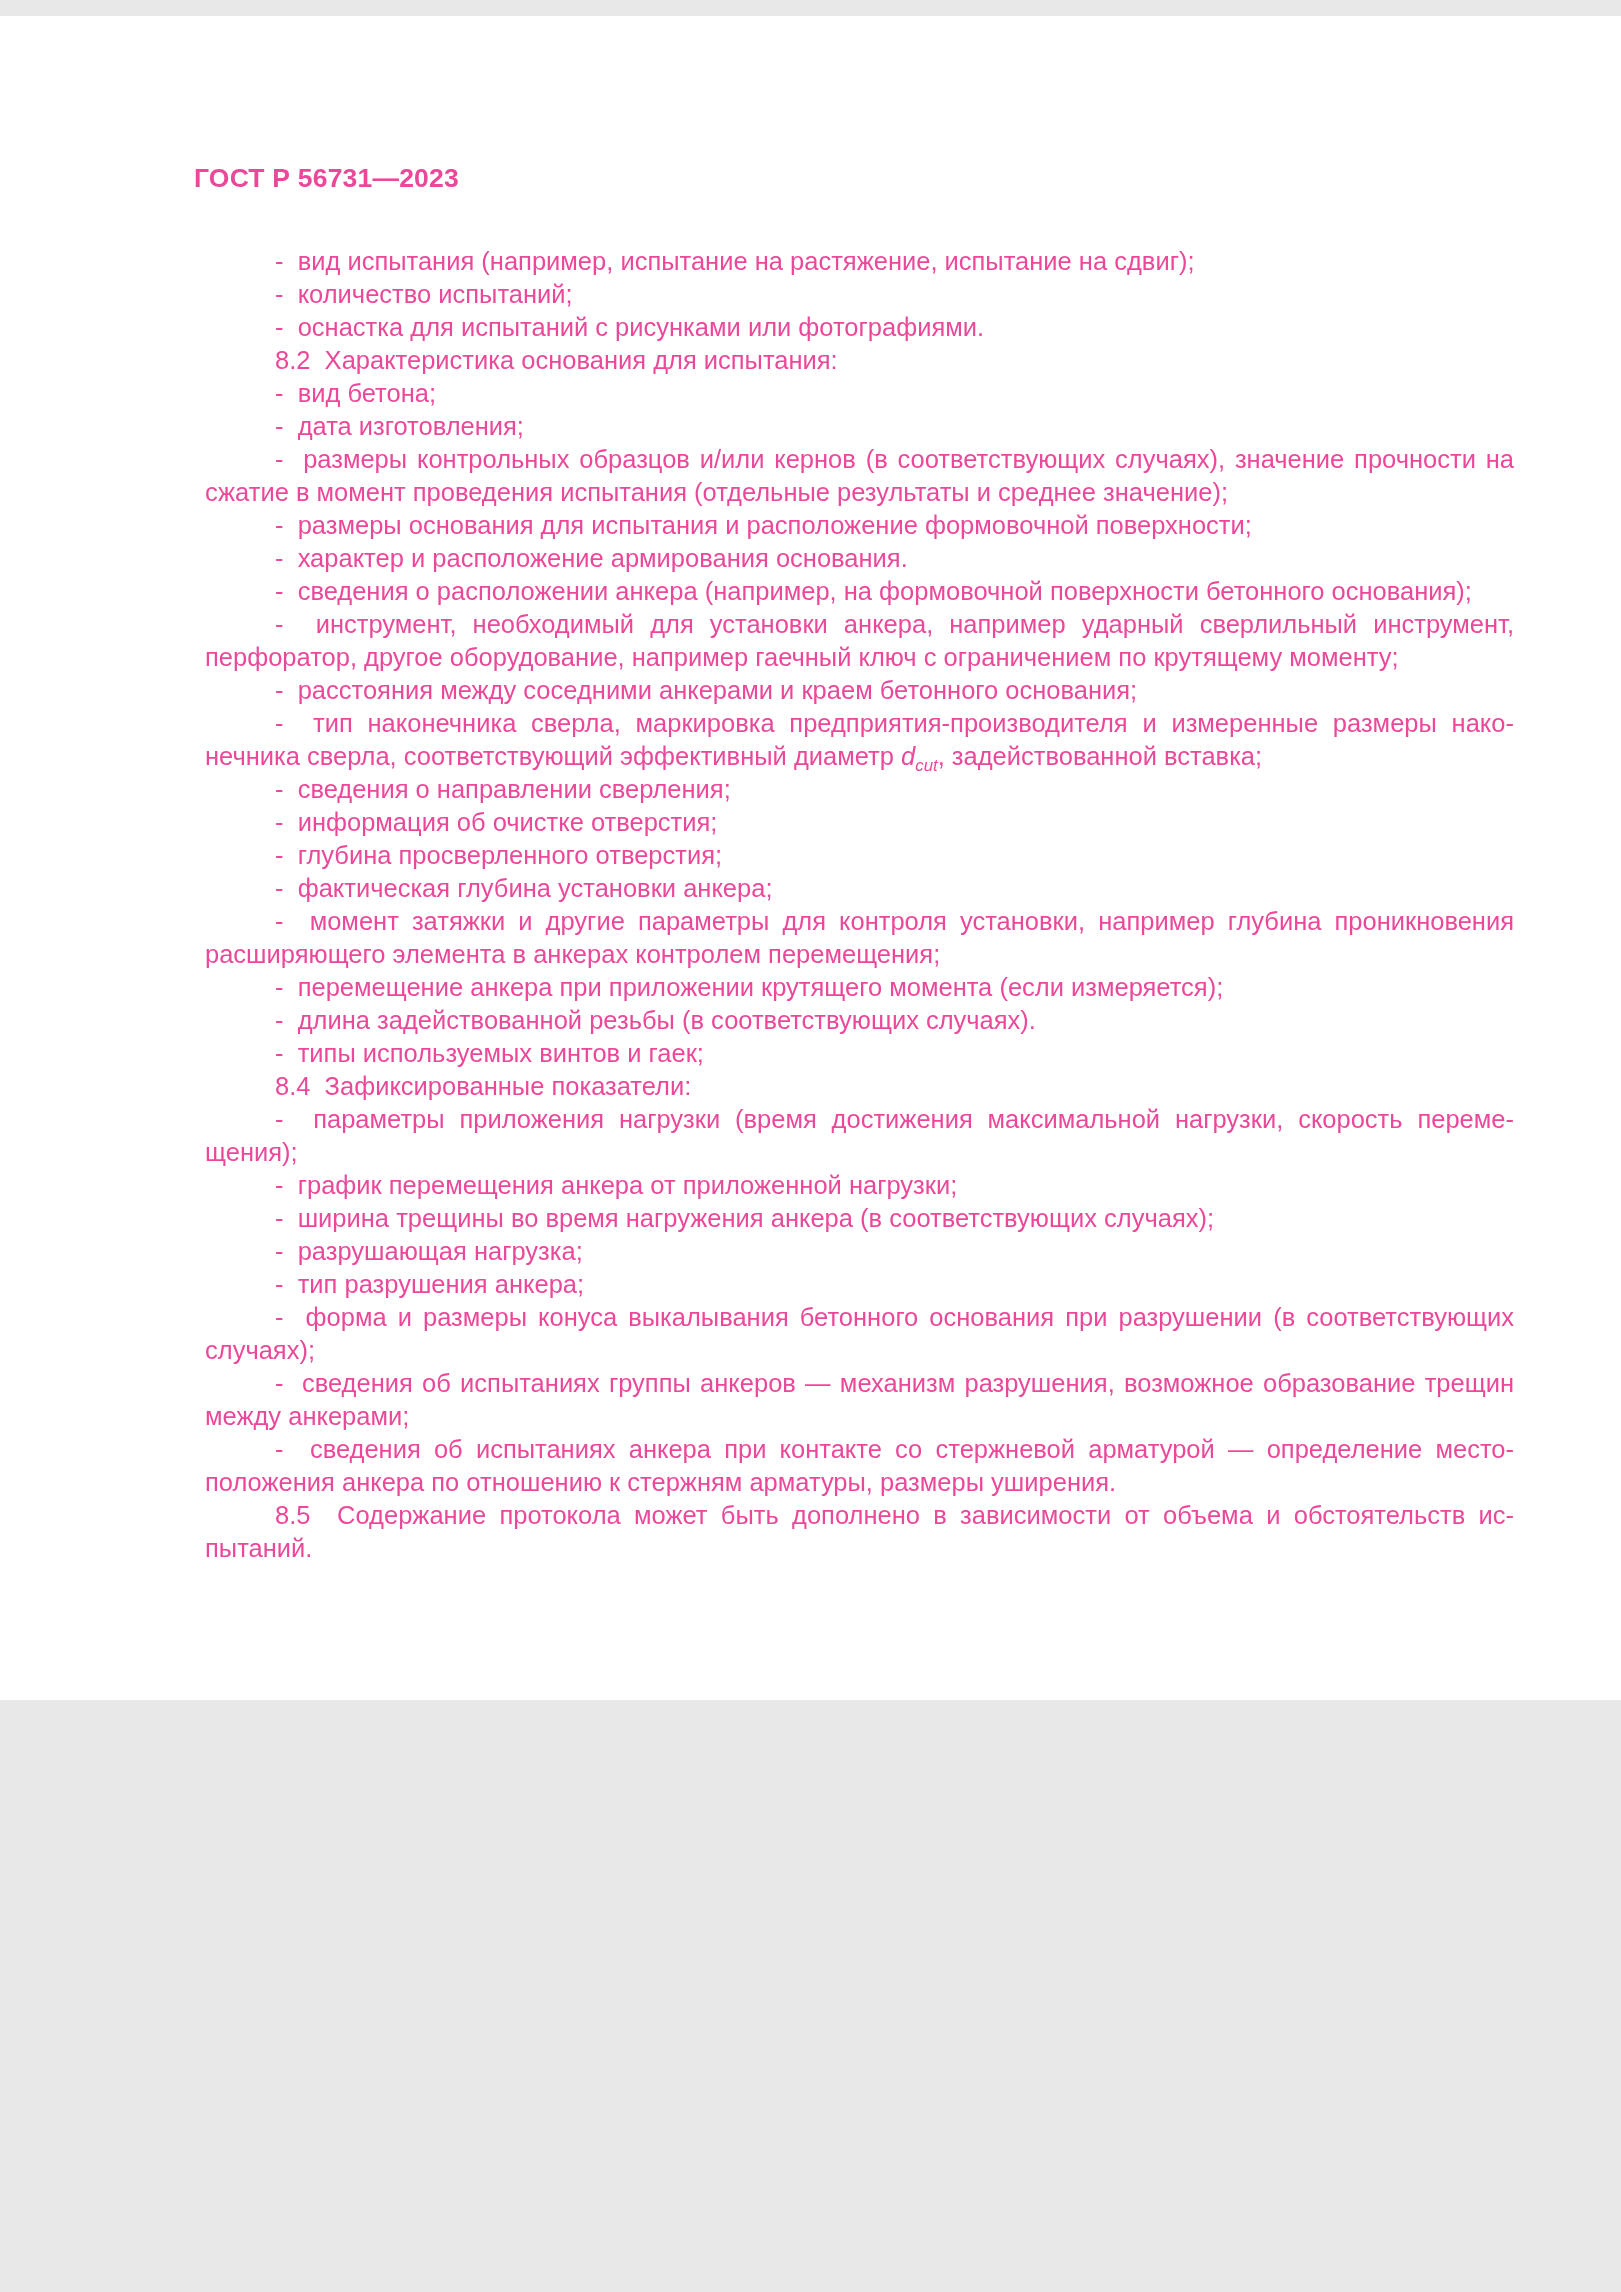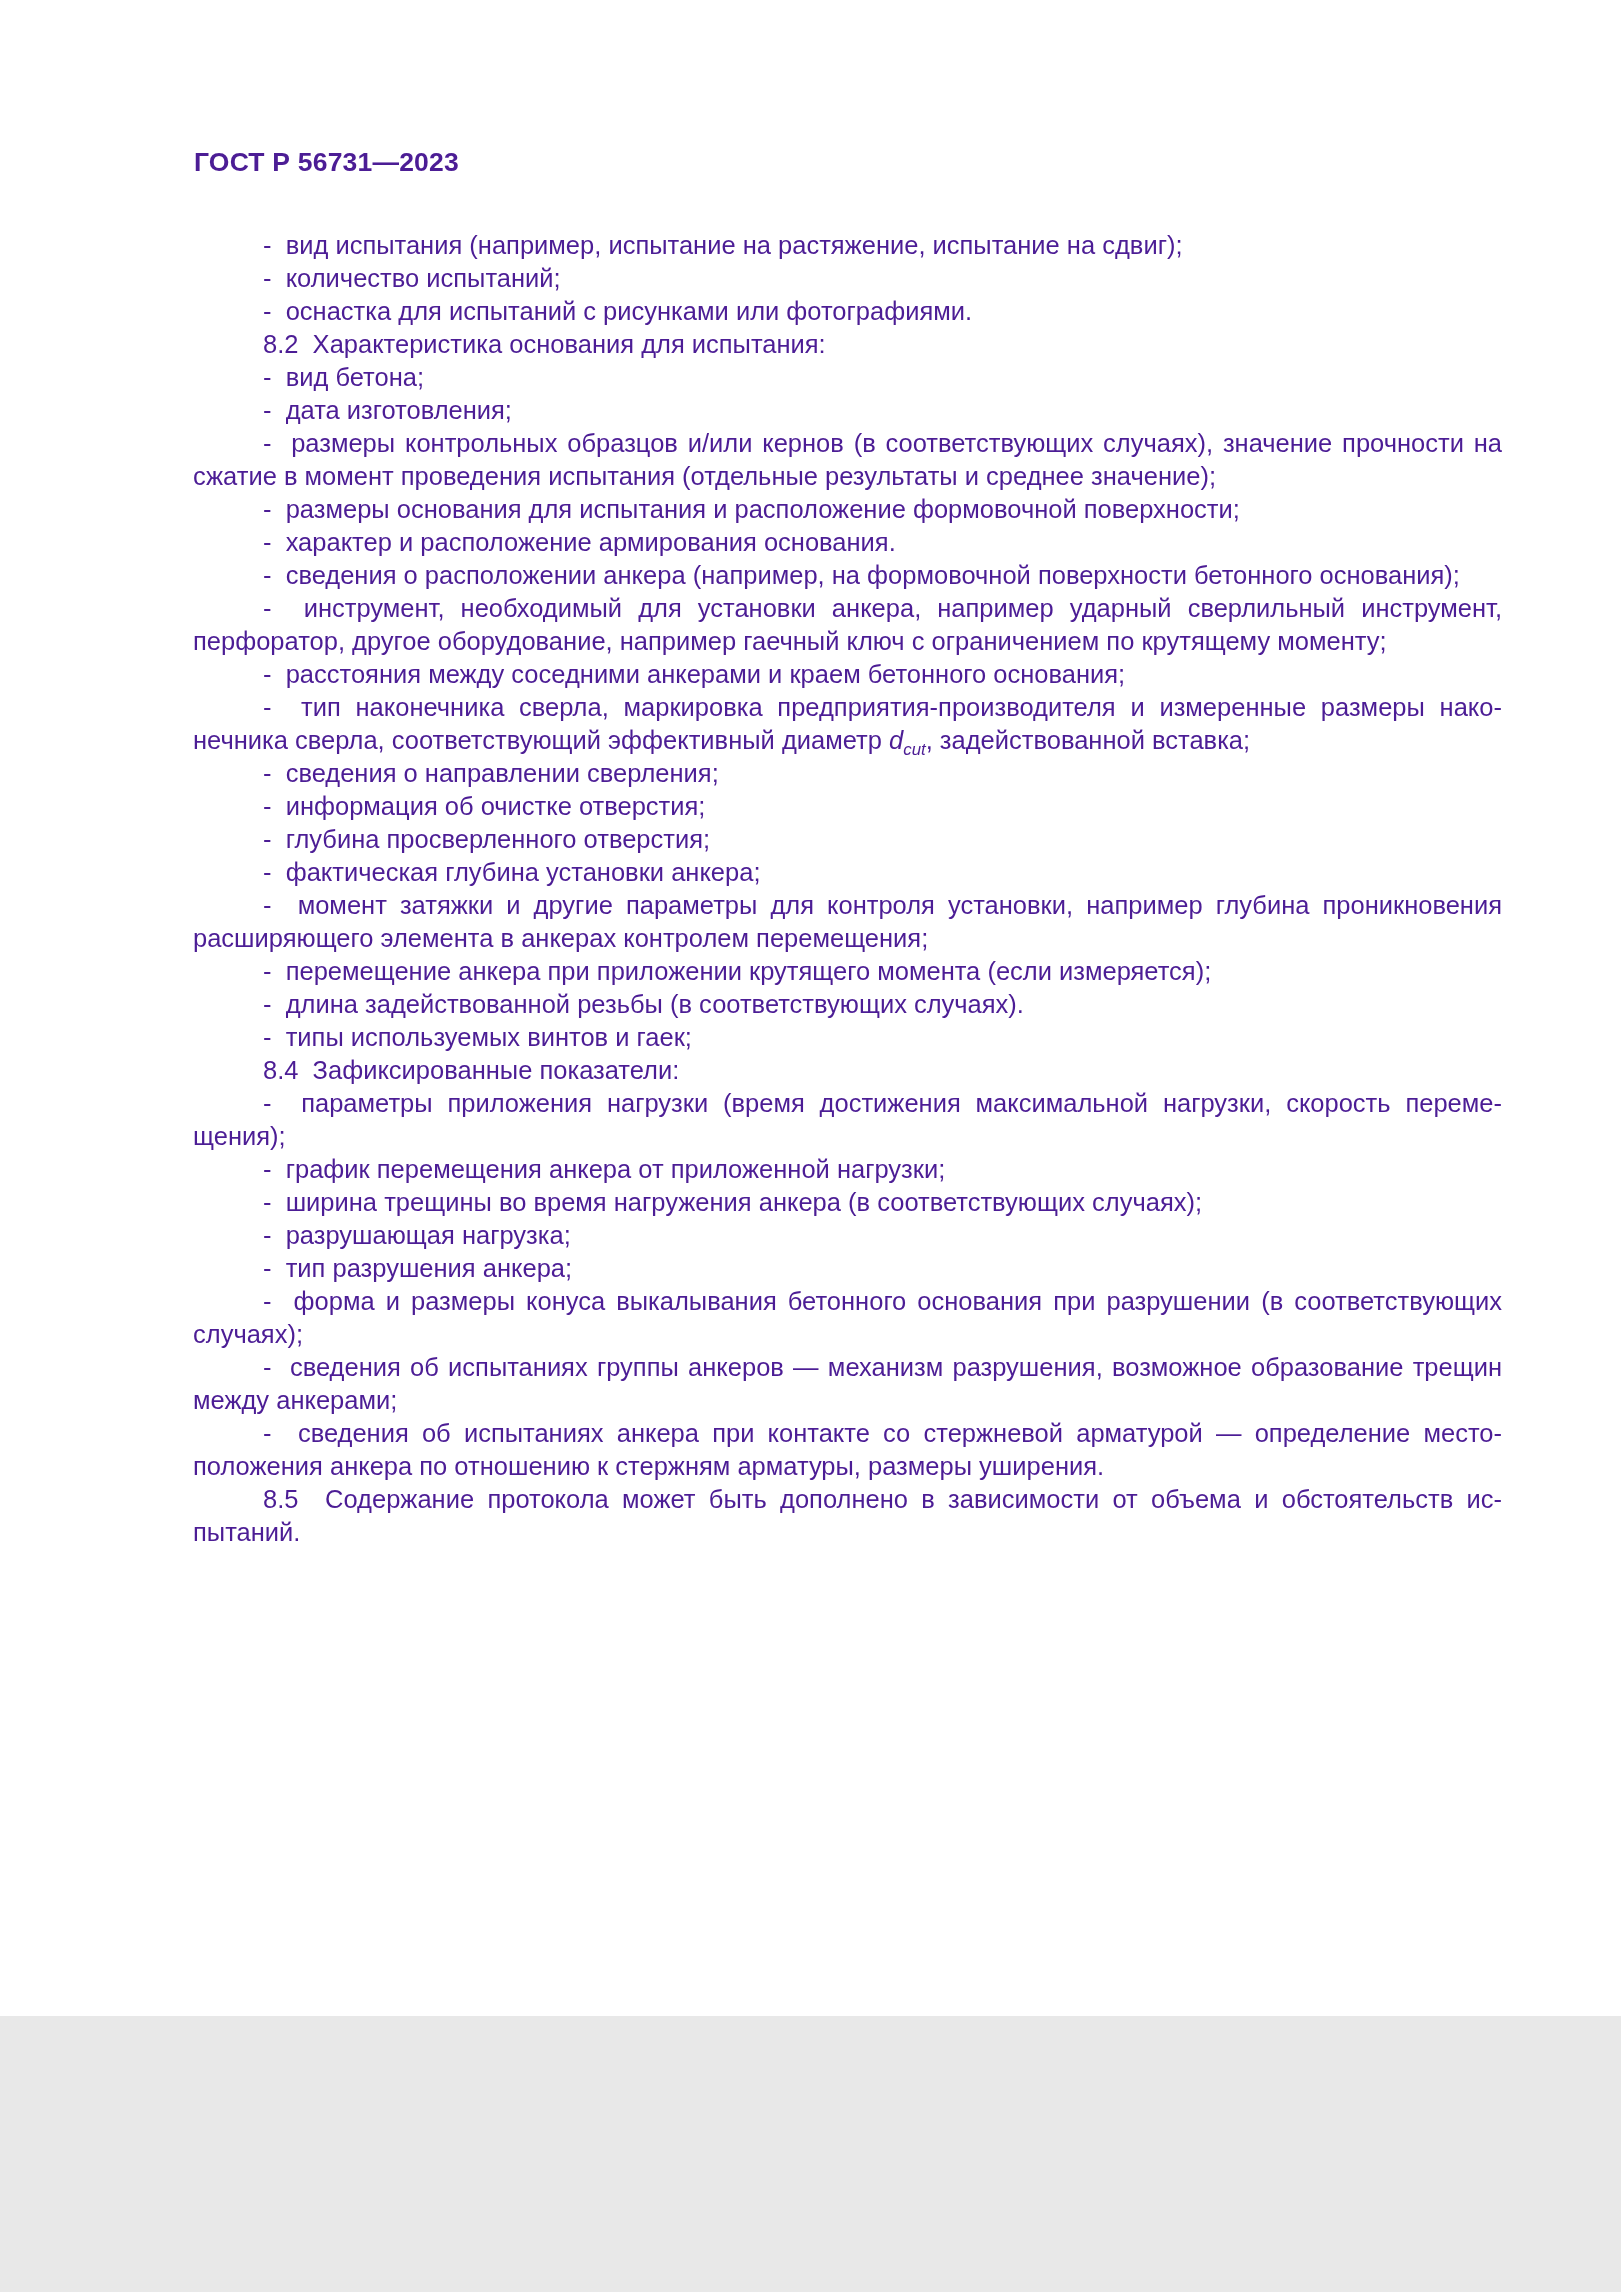--- a/index.html
+++ b/index.html
@@ -4,40 +4,40 @@
 <title>ГОСТ Р 56731—2023 — стр. 22</title>
 <style>
   html, body {
     margin: 0;
     padding: 0;
     background: #e8e8e8;
   }
   .page {
     position: relative;
     width: 1621px;
-    height: 2016px;
+    height: 1684px;
     background: #ffffff;
-    margin: 0 auto;
+    margin: 16px auto;
     font-family: "Liberation Sans", "DejaVu Sans", sans-serif;
-    color: #4c1d95;
+    color: #ec4899;
     overflow: hidden;
   }
   .doc-header {
     position: absolute;
     left: 194px;
     top: 146px;
     font-size: 26.5px;
     font-weight: bold;
     line-height: 33px;
     letter-spacing: 0.2px;
     white-space: nowrap;
   }
   .content {
     position: absolute;
-    left: 193px;
+    left: 205px;
     top: 229px;
     width: 1309px;
     font-size: 25.5px;
     line-height: 33px;
     text-align: justify;
   }
   .para {
     margin: 0;
     padding: 0;
     text-indent: 70px;

